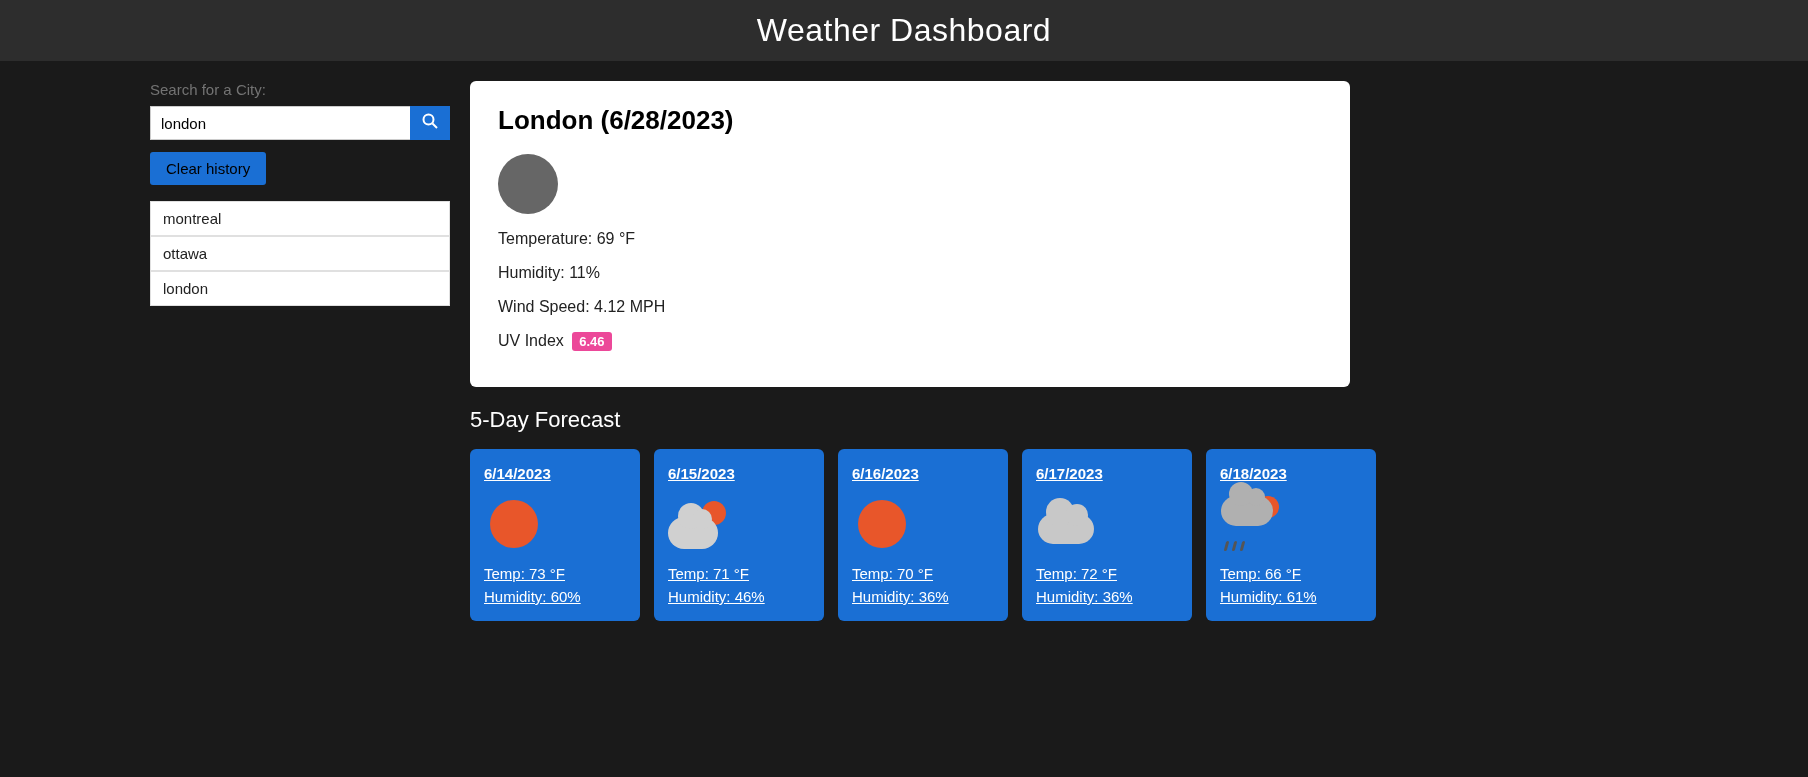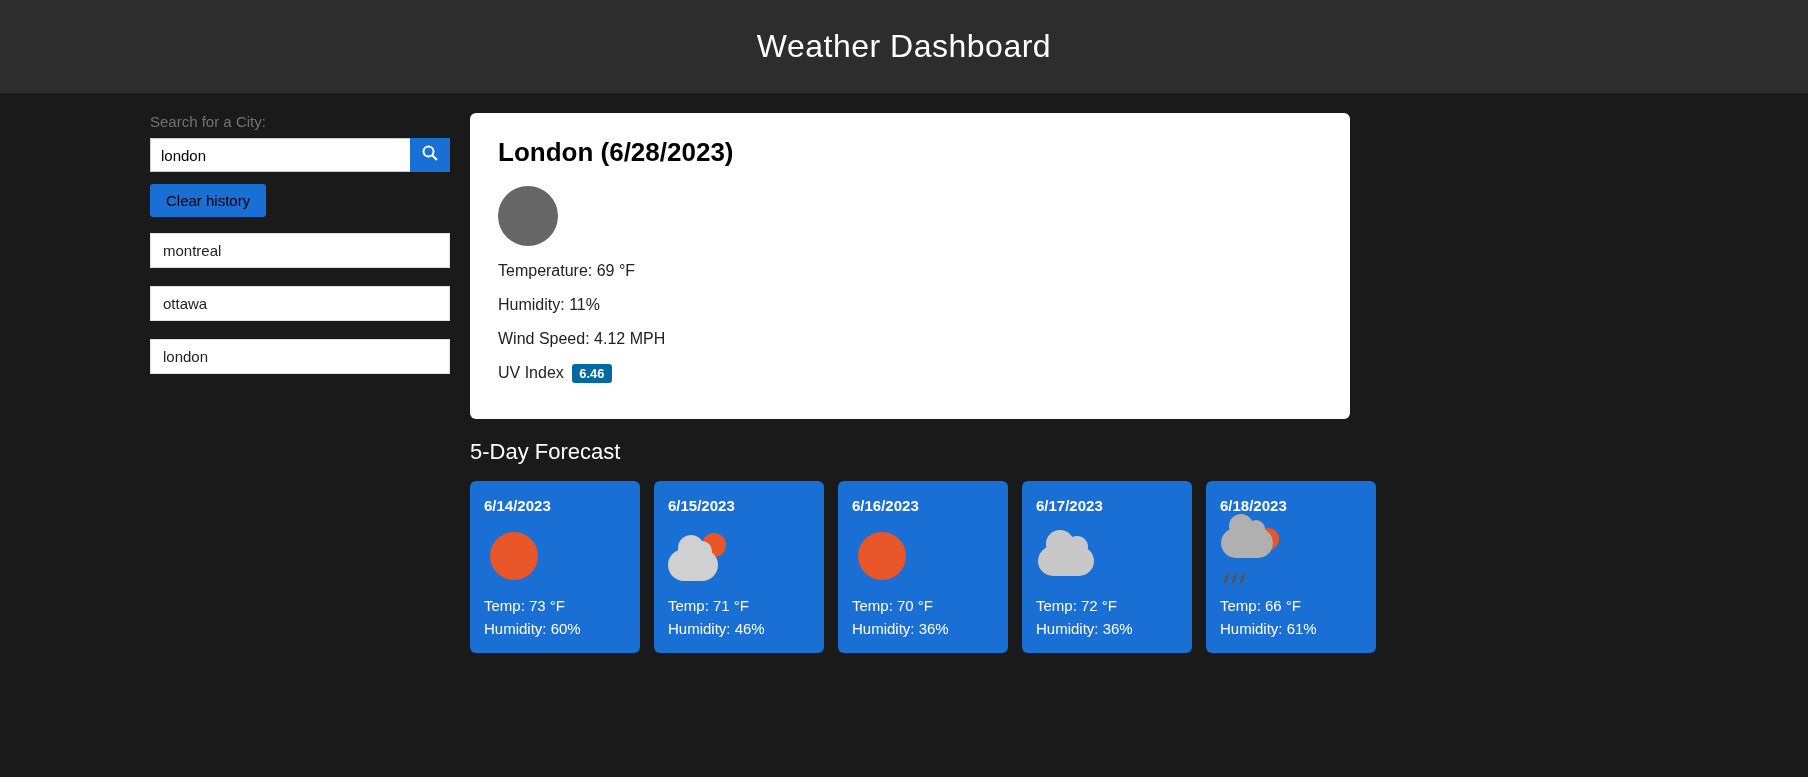--- a/index.html
+++ b/index.html
@@ -4,21 +4,21 @@
   <style>
     * { box-sizing: border-box; margin: 0; padding: 0; }
     body {
       background: #1a1a1a;
       font-family: Arial, sans-serif;
       min-height: 777px;
     }
     .header {
       background: #2d2d2d;
       text-align: center;
-      padding: 28px 0;
+      padding: 12px 0;
       color: #fff;
       font-size: 32px;
       font-weight: 400;
       letter-spacing: 0.5px;
     }
     .main-layout {
       display: flex;
       padding: 20px 0 20px 150px;
       gap: 20px;
     }
@@ -58,21 +58,21 @@
       border: none;
       padding: 8px 16px;
       font-size: 15px;
       cursor: pointer;
       border-radius: 3px;
       margin-bottom: 16px;
     }
     .history-list {
       display: flex;
       flex-direction: column;
-      gap: 18px;
+      gap: 0;
     }
     .history-item {
       background: #fff;
       padding: 8px 12px;
       font-size: 15px;
       color: #222;
       border: 1px solid #e0e0e0;
       cursor: pointer;
     }
     .content-area {
@@ -91,21 +91,21 @@
       margin-bottom: 18px;
     }
     .weather-detail {
       font-size: 16px;
       color: #222;
       margin-bottom: 12px;
       margin-top: 16px;
     }
     .uv-badge {
       display: inline-block;
-      background: #0369a1;
+      background: #ec4899;
       color: #fff;
       font-size: 13px;
       font-weight: 700;
       padding: 2px 7px;
       border-radius: 3px;
       margin-left: 4px;
     }
     .forecast-section {
       margin-top: 4px;
     }
@@ -118,20 +118,21 @@
       display: flex;
       gap: 14px;
     }
     .forecast-card {
       background: #1a6fd4;
       border-radius: 6px;
       padding: 16px 14px;
       color: #fff;
       width: 170px;
       flex-shrink: 0;
+      text-decoration: underline;
     }
     .forecast-date {
       font-size: 15px;
       font-weight: 600;
       margin-bottom: 14px;
     }
     .forecast-icon {
       width: 60px;
       height: 55px;
       margin-bottom: 14px;

